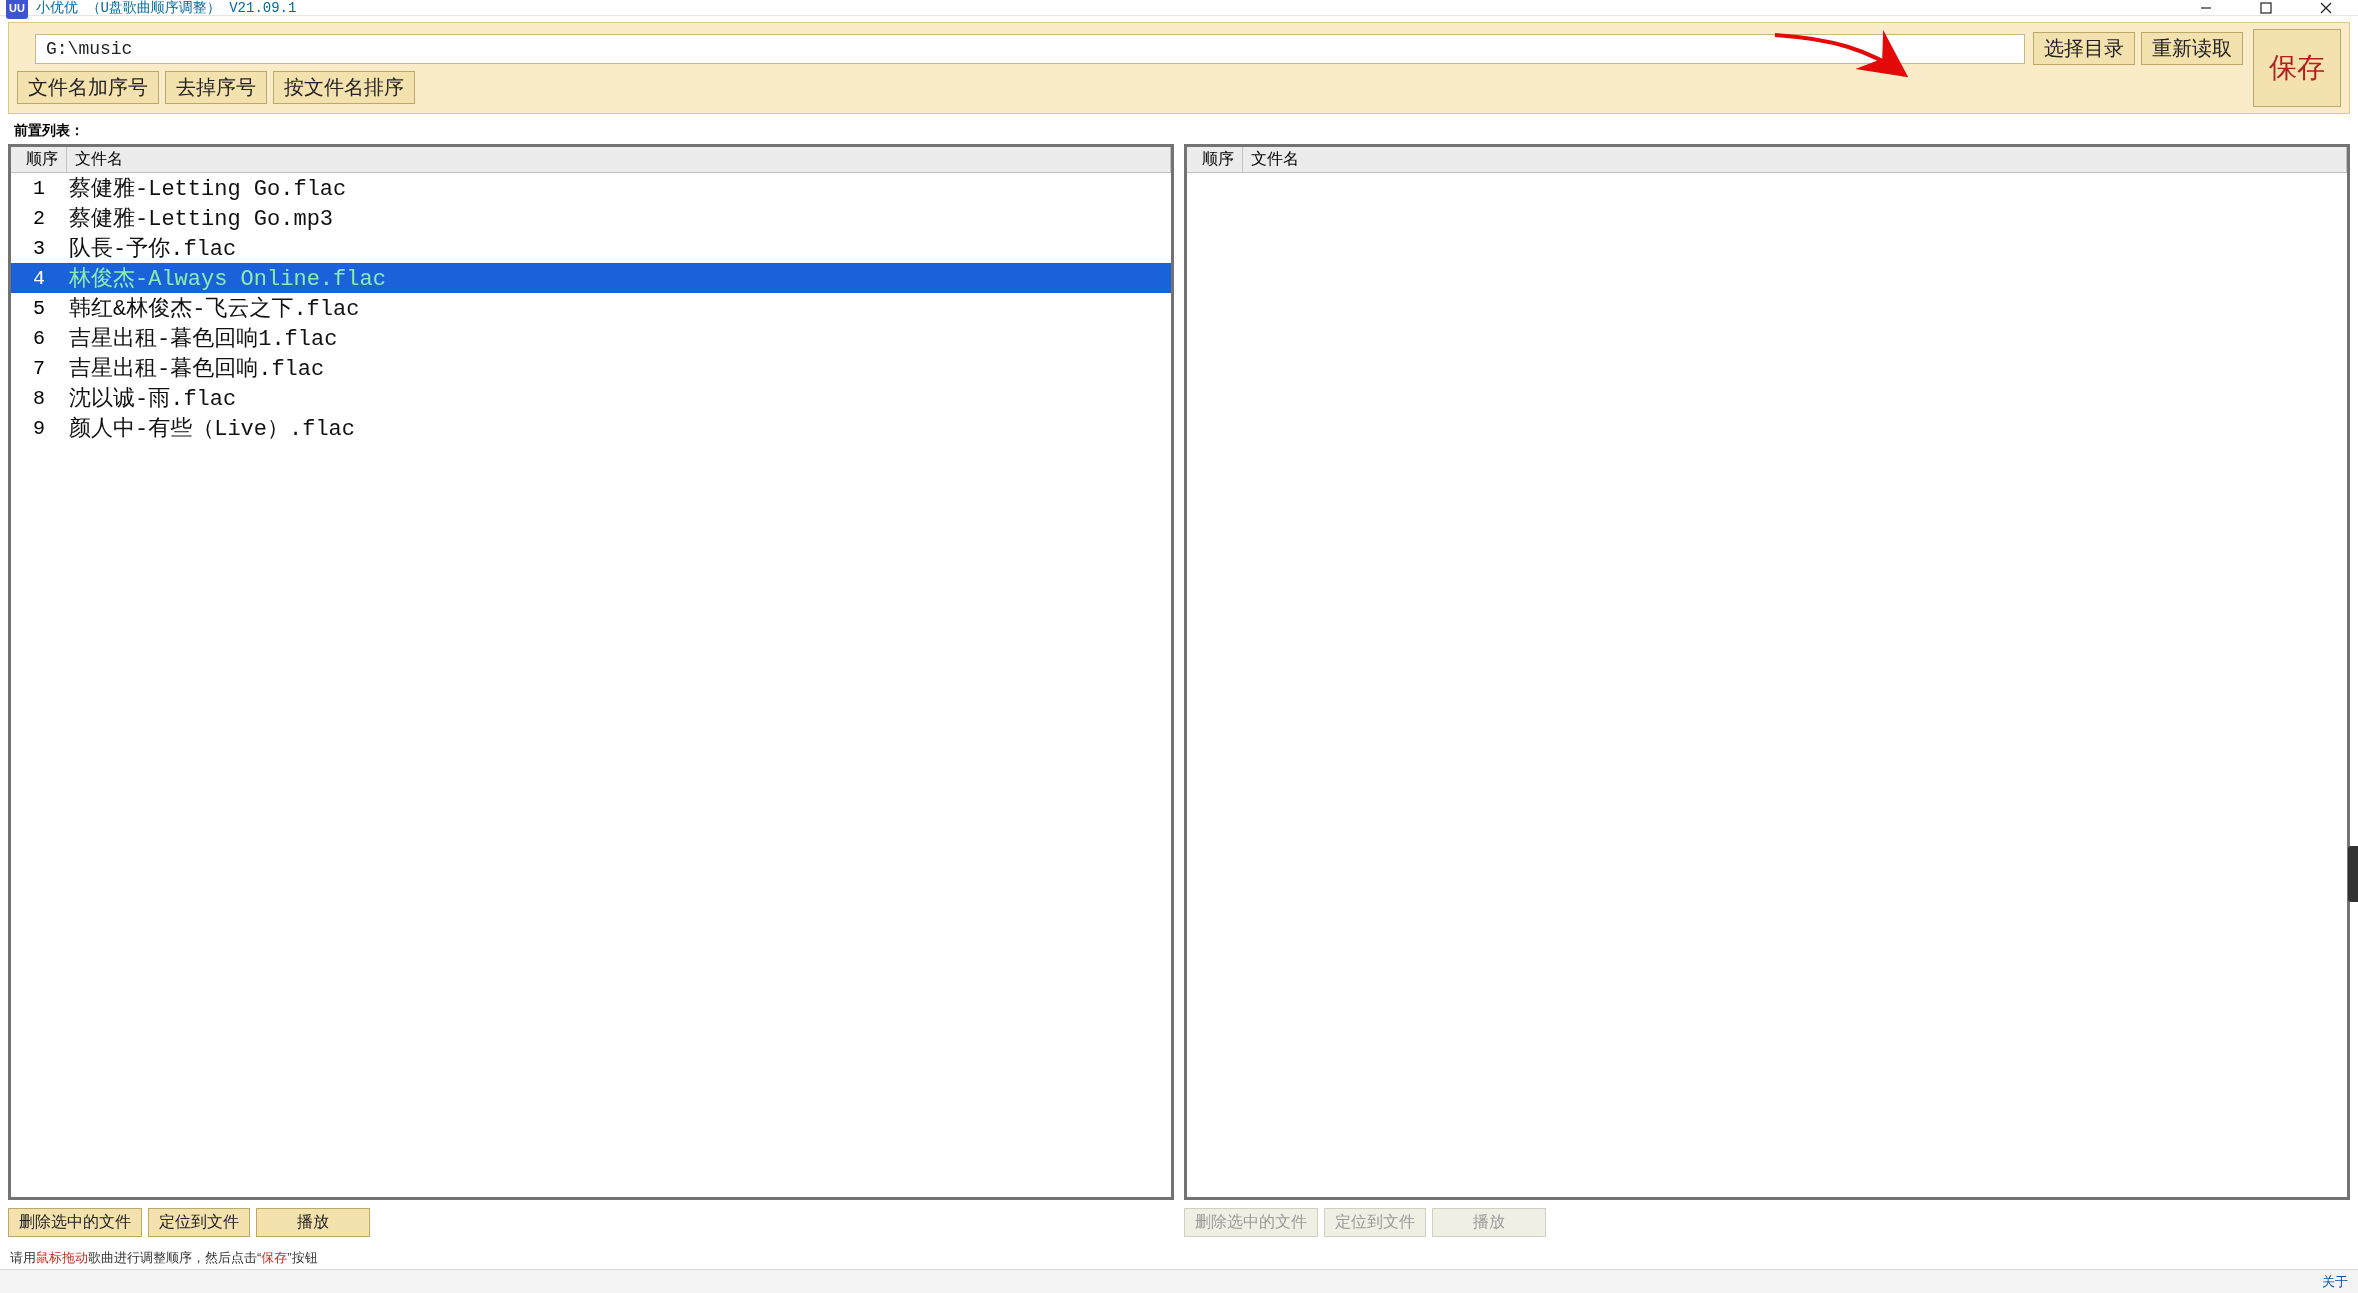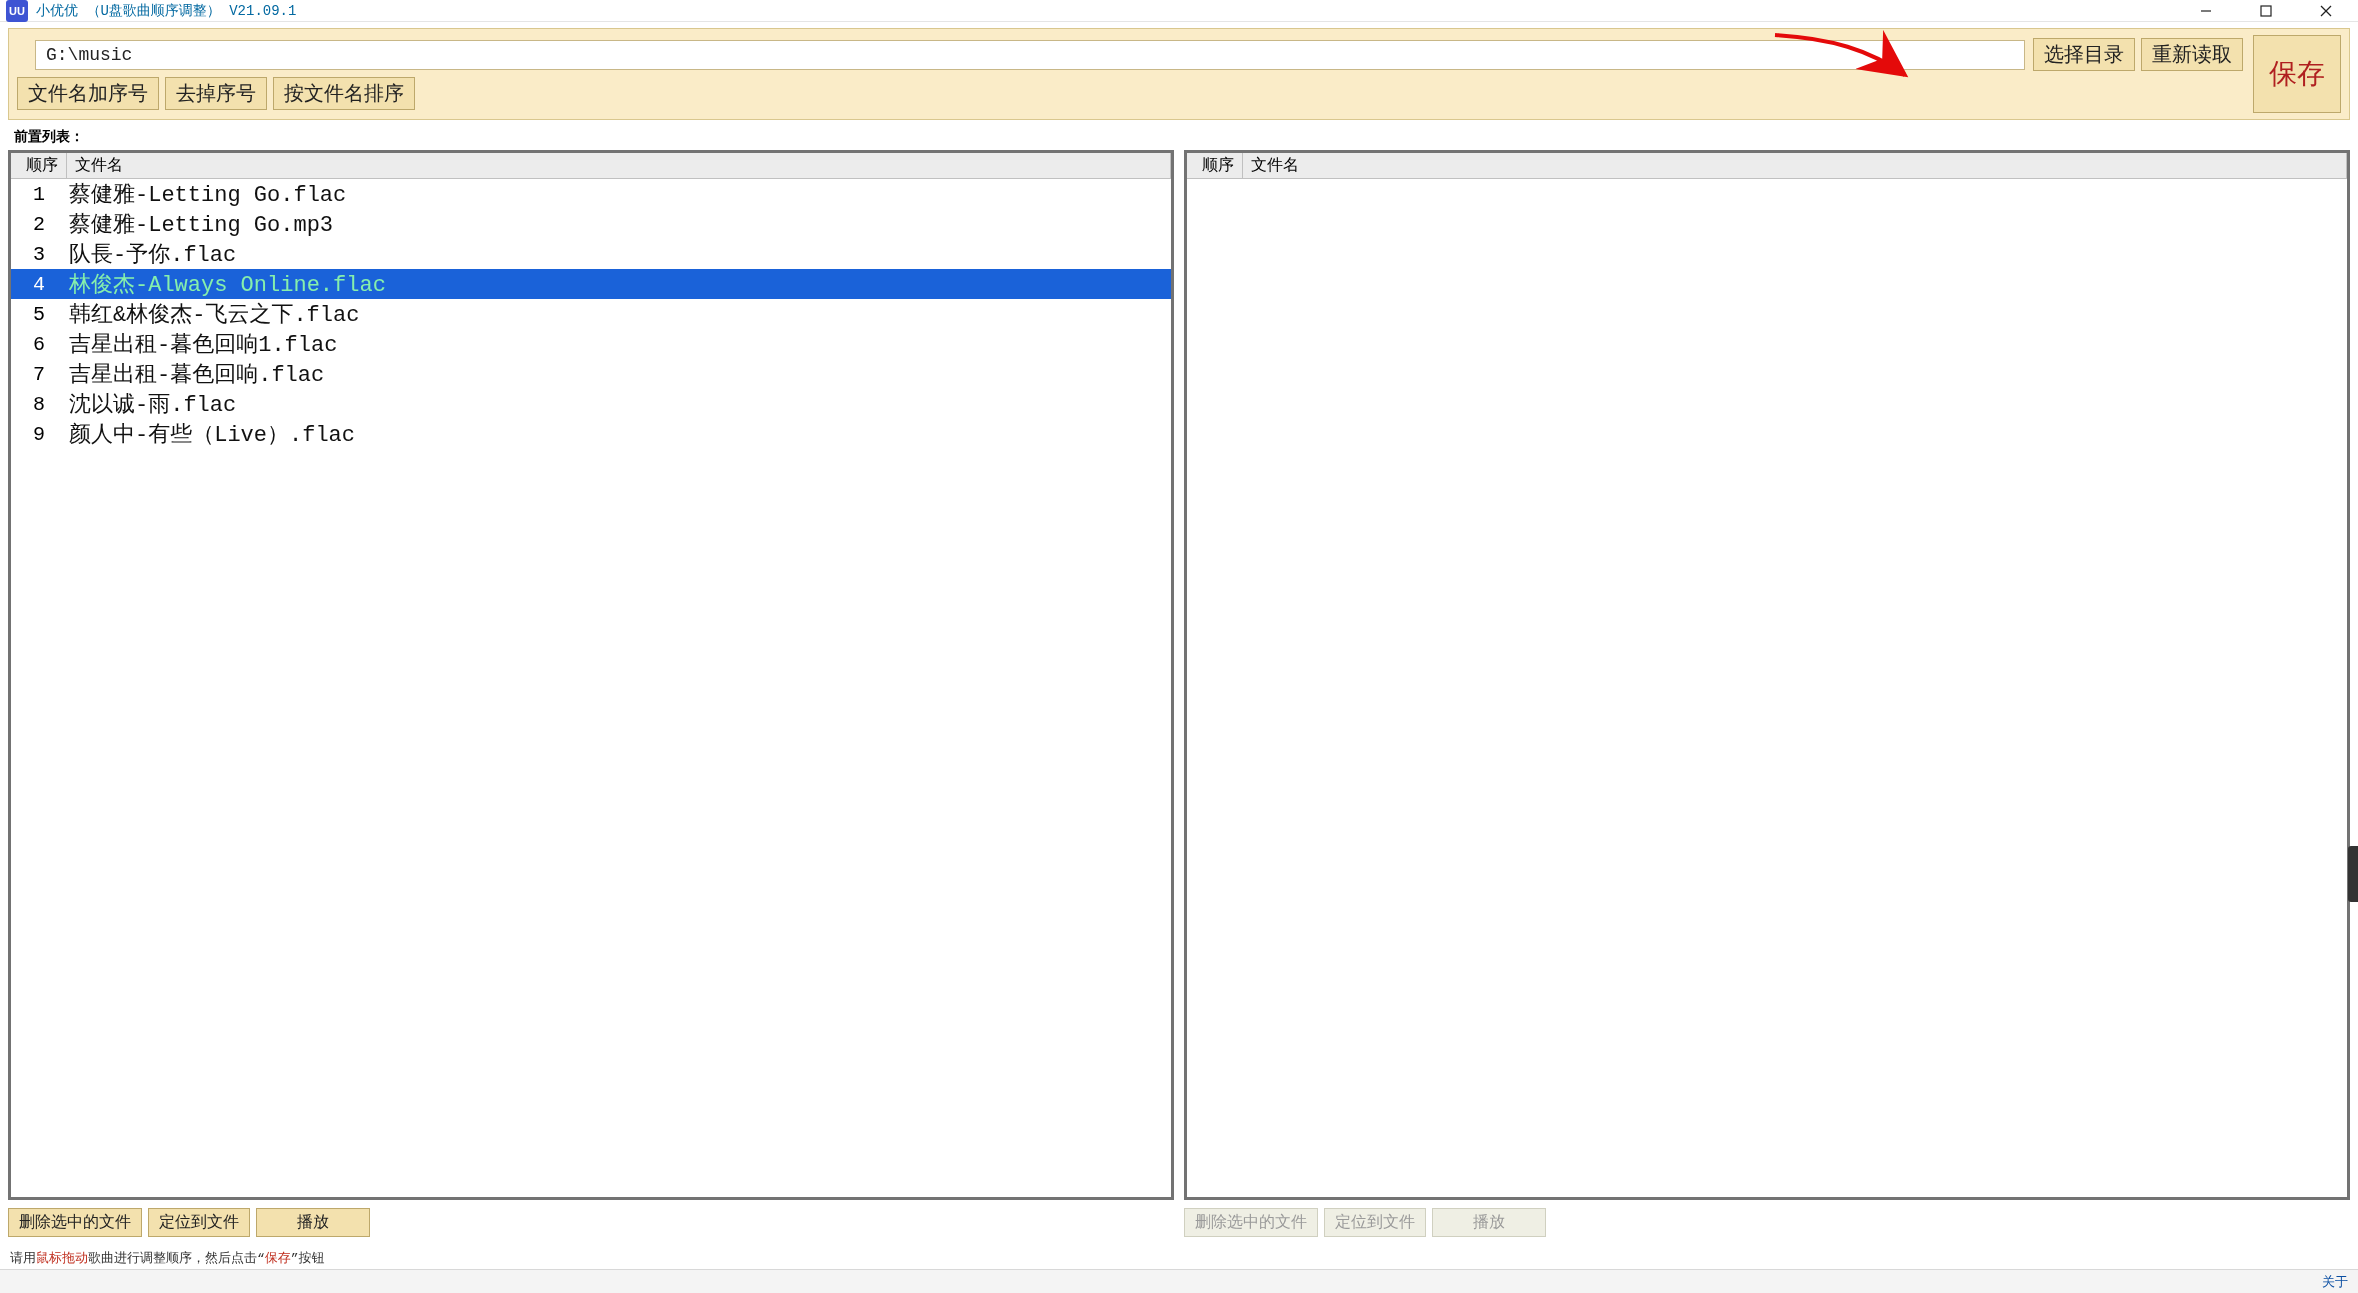--- a/index.html
+++ b/index.html
@@ -1,20 +1,20 @@
 <!DOCTYPE html>
 <html><head>
 <meta charset="utf-8">
 <style>
   * { box-sizing: border-box; margin: 0; padding: 0; }
   html, body { width: 100%; height: 100%; font-family: "SimSun", "Songti SC", "宋体", serif; font-size: 12px; background: #fff; user-select: none; }
   #root { position: relative; width: 2358px; height: 1293px; background: #fff; display: flex; flex-direction: column; }
 
   
-  .titlebar { height: 22px; display: flex; align-items: center; padding: 0 2px; border-bottom: 1px solid #e5e5e5; }
+  .titlebar { height: 16px; display: flex; align-items: center; padding: 0 2px; border-bottom: 1px solid #e5e5e5; }
   .titlebar .app-icon { width: 22px; height: 22px; background: #3e54d3; border-radius: 3px; color:#fff; font-family: Arial, sans-serif; font-size: 11px; font-weight: bold; display:flex; align-items:center; justify-content:center; margin:0 8px 0 4px;}
   .titlebar .title-text { font-family: Liberation Mono, monospace; font-size: 14px; color:#0369a1; }
   .titlebar .win-ctrls { margin-left:auto; display:flex; }
   .titlebar .win-btn { width:60px; height:32px; display:flex; align-items:center; justify-content:center; font-family: "Segoe UI Symbol", sans-serif; font-size:14px; }
   .titlebar .win-btn svg { width:14px; height:14px; stroke:#222; stroke-width:1.2; fill:none; }
 
   
   .toolbelt {
     margin:6px 8px 4px 8px;
     background:#faecc8;
@@ -72,21 +72,21 @@
   .row.selected .cell-order { color:#fff; }
 
   
   .bottom-actions { display:flex; gap:10px; margin:2px 8px 8px 8px;}
   .bottom-actions .col { flex:1; display:flex; gap:6px;align-items:flex-end; }
   .btn.sm { font-size:16px; padding:3px 10px;}
   .btn.sm.wide { padding:3px 40px;}
   .btn.disabled { color:#9a9a9a; background:#efefe4; border-color:#d0d0c0;}
 
   
-  .help-line { font-family:Liberation Mono, monospace; font-size:13px; padding:4px 10px 2px 10px; color:#333;}
+  .help-line { font-family:Liberation Sans, sans-serif; font-size:13px; padding:4px 10px 2px 10px; color:#333;}
   .help-line .red { color:#c03020;}
   .statusbar { border-top:1px solid #d8d8d8; background:#f4f4f4; height:24px; display:flex; align-items:center; justify-content:flex-end; padding:0 10px; font-size:13px;}
   .status-link { color:#0a4ea2; cursor:default;}
 
   
   .edge-tab { position:absolute; right:0; top:846px; width:10px; height:56px; background:#333; border-radius:3px 0 0 3px;}
 </style>
 </head>
 <body>
 <div id="root">

